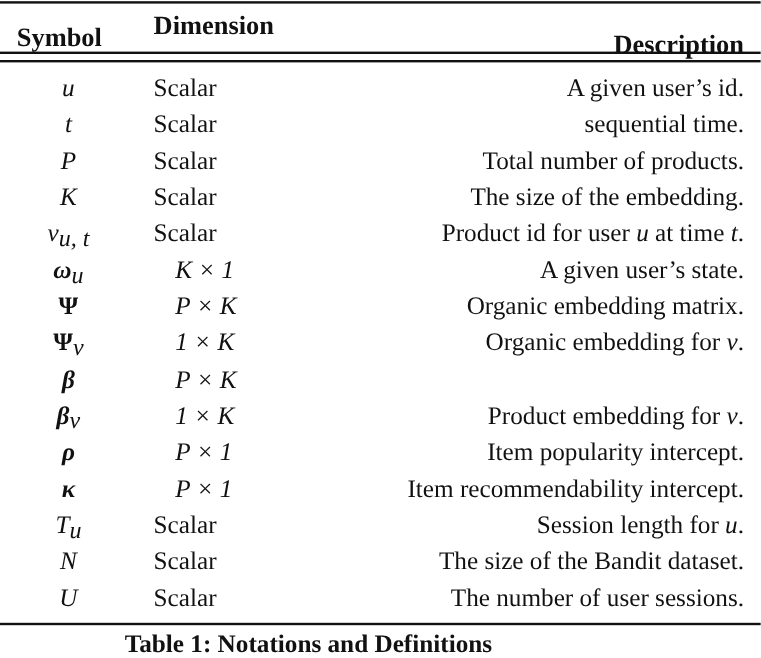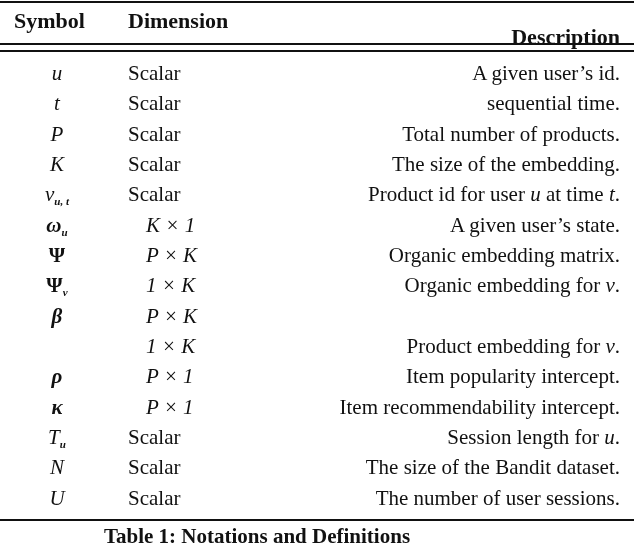--- a/index.html
+++ b/index.html
@@ -31,21 +31,21 @@
       top: 8px;
       left: 0;
       width: 634px;
       height: 30px;
       font-weight: bold;
       font-size: 22px;
     }
     .header .col-sym {
       position: absolute;
       left: 14px;
-      top: 0;
+      top: 10px;
     }
     .header .col-dim {
       position: absolute;
       left: 128px;
       top: 0;
     }
     .header .col-desc {
       position: absolute;
       right: 14px;
       top: 16px;
@@ -71,23 +71,23 @@
       font-style: italic;
       white-space: nowrap;
     }
     .row .sym.bold {
       font-weight: bold;
     }
     .row .sym.upright {
       font-style: normal;
     }
     .row .sym sub {
-      font-size: 11px;
-      font-style: italic;
-      font-weight: bold;
+      font-size: 20px;
+      font-style: italic;
+      font-weight: normal;
       vertical-align: -4px;
       line-height: 0;
     }
     .row .dim {
       position: absolute;
       left: 128px;
       white-space: nowrap;
     }
     .row .dim.math {
       font-style: italic;
@@ -178,20 +178,21 @@
       <span class="dim math">1 × K</span>
       <span class="desc"><span>Organic embedding for </span><i>v</i><span>.</span></span>
     </div>
 
     <div class="row">
       <span class="sym bold"><span>β</span></span>
       <span class="dim math">P × K</span>
     </div>
 
     <div class="row">
+      <span class="sym bold"><span>β</span><sub>v</sub></span>
       <span class="dim math">1 × K</span>
       <span class="desc"><span>Product embedding for </span><i>v</i><span>.</span></span>
     </div>
 
     <div class="row">
       <span class="sym bold"><span>ρ</span></span>
       <span class="dim math">P × 1</span>
       <span class="desc">Item popularity intercept.</span>
     </div>
 

